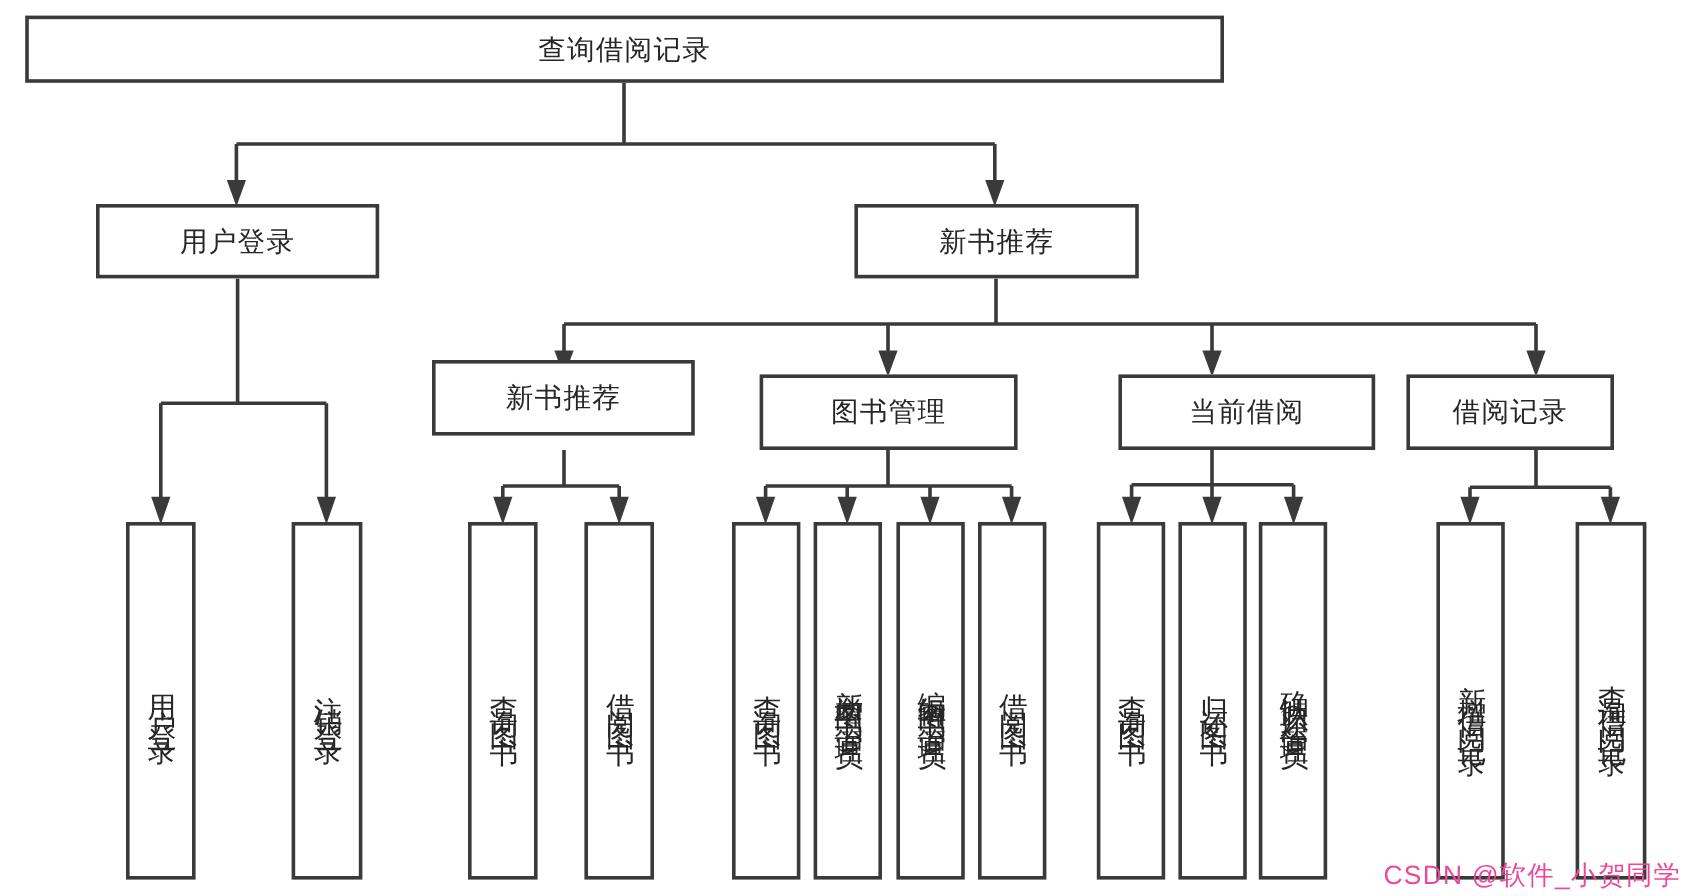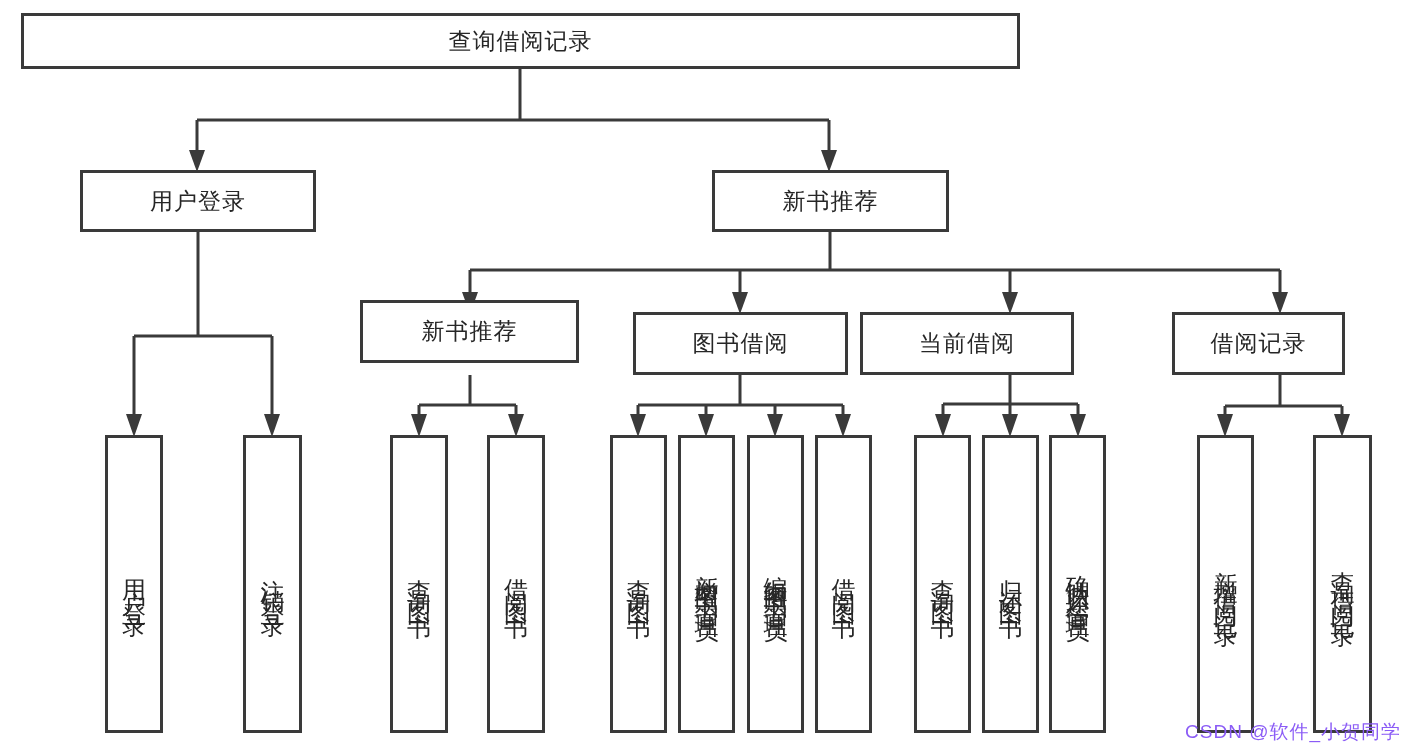--- a/index.html
+++ b/index.html
@@ -26,22 +26,22 @@
     writing-mode:vertical-rl;
     text-orientation:mixed;
     line-height:1;
     letter-spacing:0.5em;
   }
   .vtext.long{letter-spacing:0.26em;}
   .vtext.med{letter-spacing:0.45em;}
   #watermark{
     position:absolute;
     right:4px;bottom:2px;
-    font-size:19px;
-    color:#8b5cf6;
+    font-size:22px;
+    color:#ec4899;
     letter-spacing:1px;
     white-space:nowrap;
   }
 </style>
 </head>
 <body>
 
 <div id="stage">
 
   <svg id="connectors" viewBox="0 0 1405 747" xmlns="http://www.w3.org/2000/svg">
@@ -85,23 +85,23 @@
     <span>用户登录</span>
   </div>
   <div class="node" style="left:712px;top:170px;width:237px;height:62px">
     <span>新书推荐</span>
   </div>
 
   <div class="node" style="left:360px;top:300px;width:219px;height:63px">
     <span>新书推荐</span>
   </div>
   <div class="node" style="left:633px;top:312px;width:215px;height:63px">
-    <span>图书借阅</span>
+    <span>图书管理</span>
   </div>
-  <div class="node" style="left:860px;top:312px;width:214px;height:63px">
+  <div class="node" style="left:932px;top:312px;width:214px;height:63px">
     <span>当前借阅</span>
   </div>
   <div class="node" style="left:1172px;top:312px;width:173px;height:63px">
     <span>借阅记录</span>
   </div>
 
   <div class="node leaf" style="left:105px;top:435px;width:58px;height:298px">
     <span class="vtext">用户登录</span>
   </div>
   <div class="node leaf" style="left:243px;top:435px;width:59px;height:298px">

